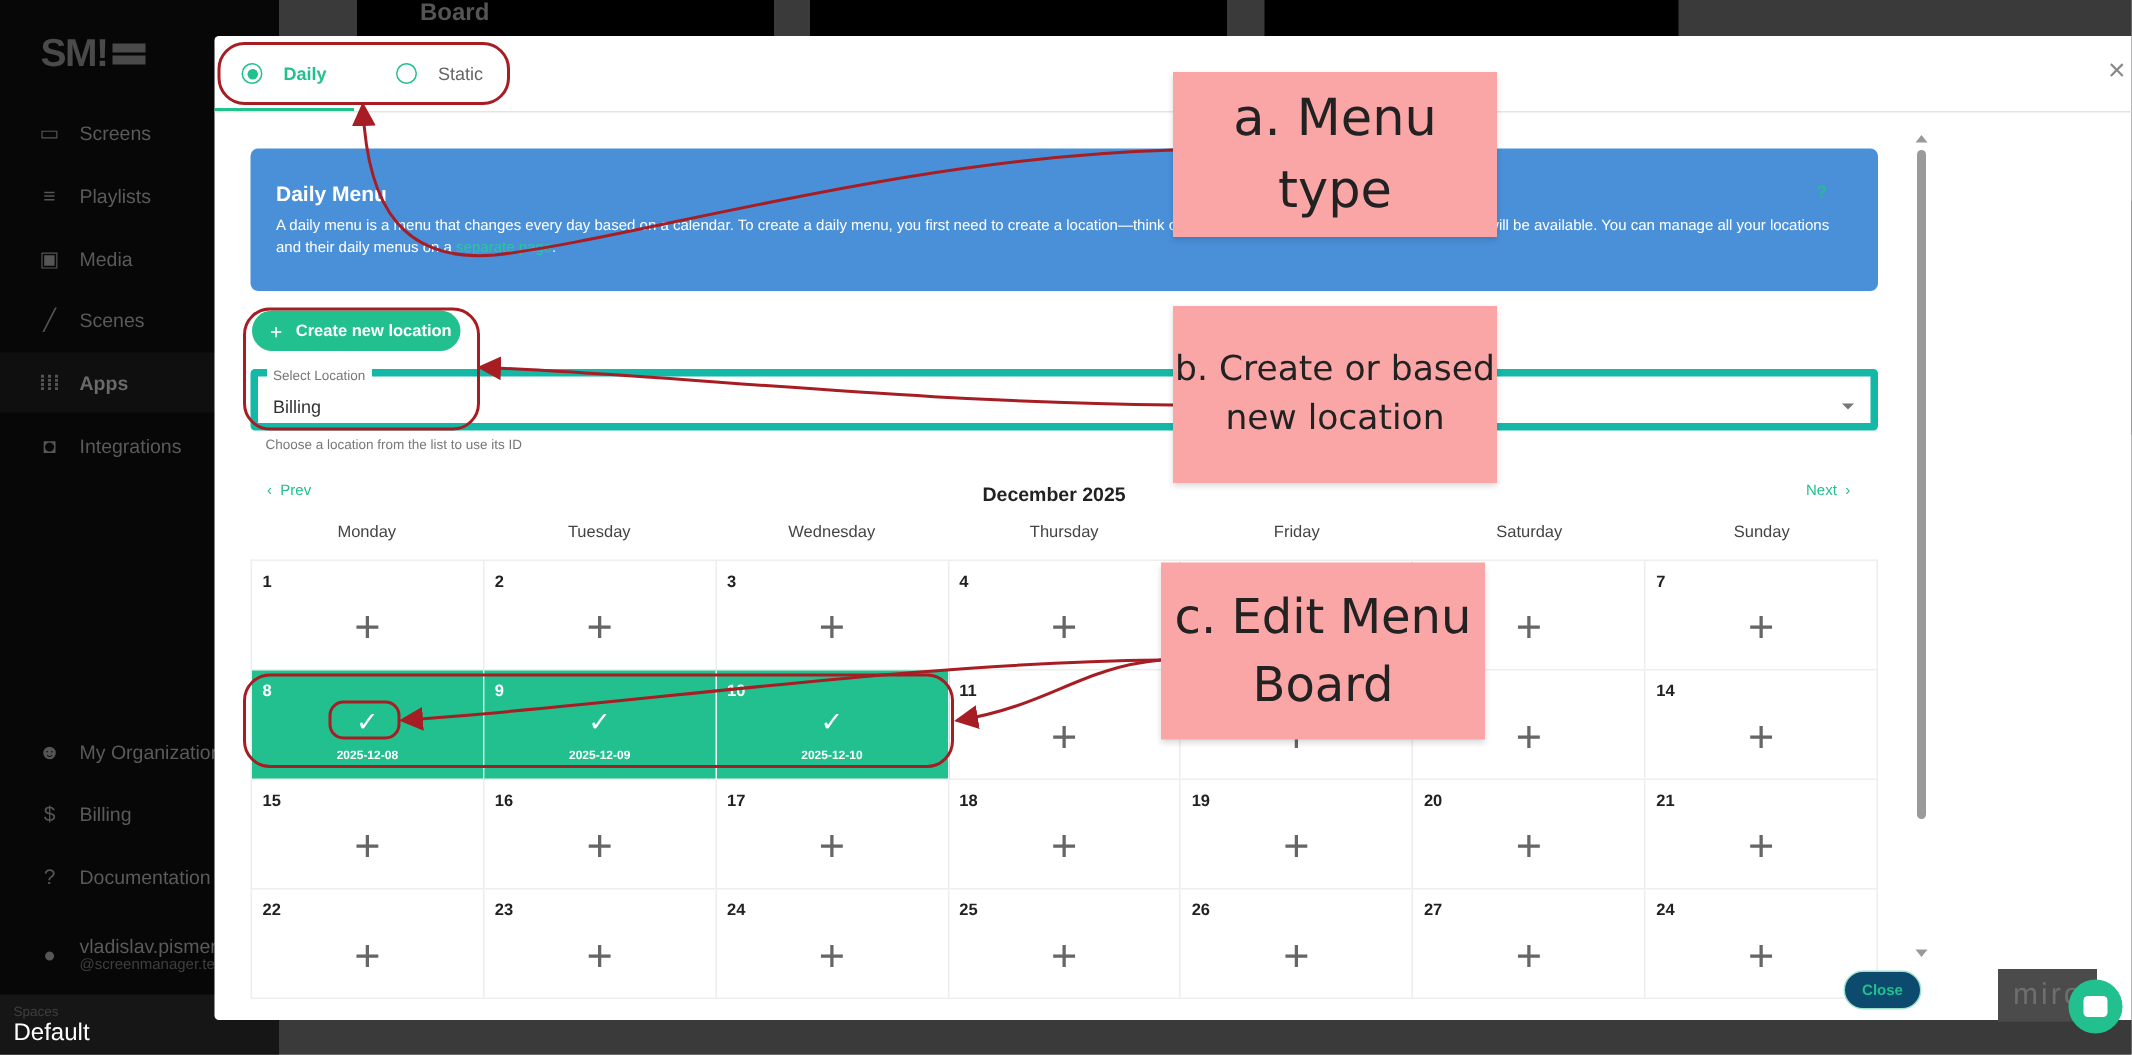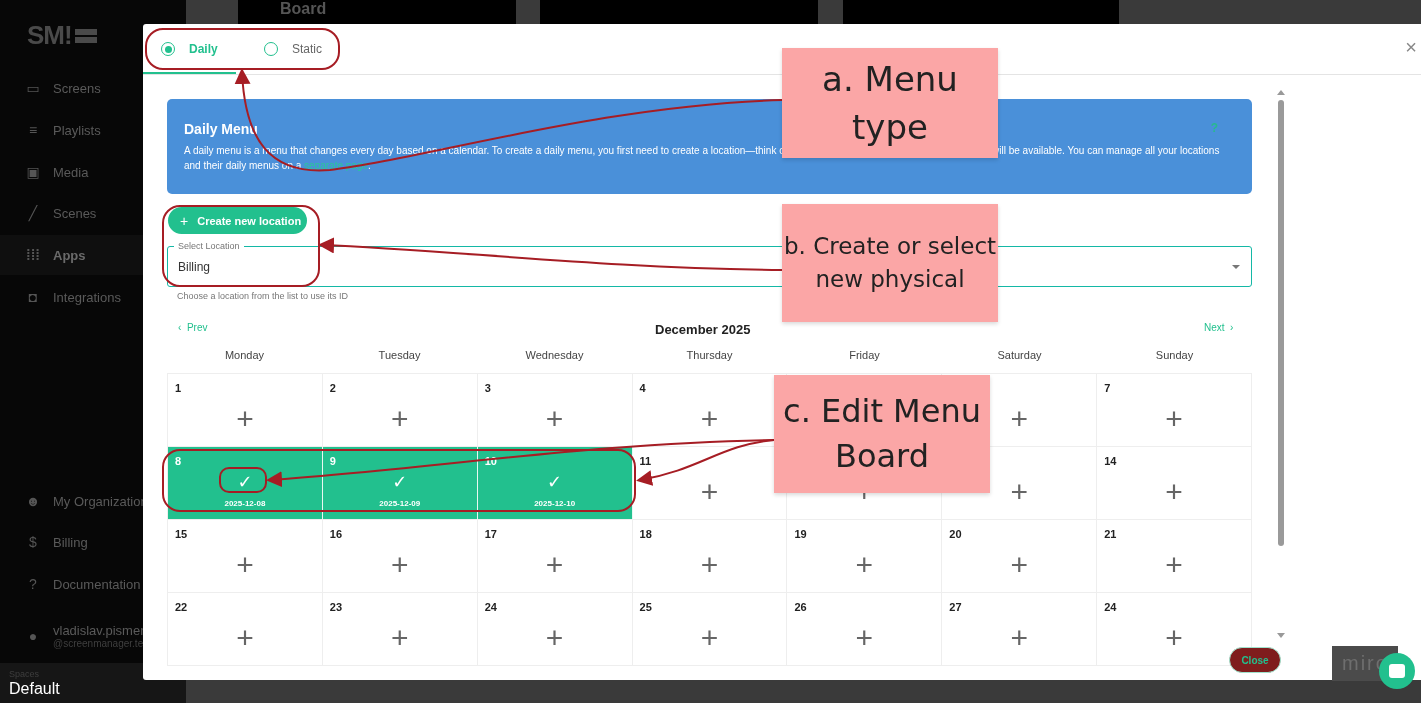--- a/index.html
+++ b/index.html
@@ -35,21 +35,21 @@
   .close-x { position: absolute; right: 14px; top: 12px; font-size: 20px; color: #888; }
 
   .info-box { position: absolute; left: 24px; top: 75px; width: 1085px; height: 95px; background: #4a90d9; border-radius: 5px; color: #fff; padding: 22px 17px; }
   .info-box h3 { font-size: 14px; font-weight: bold; margin-bottom: 6px; }
   .info-box p { font-size: 10px; line-height: 15px; }
   .info-box .link { color: #2ac79a; }
   .info-box .help { position: absolute; right: 34px; top: 22px; color: #28b98f; font-size: 12px; font-weight: bold; }
 
   .create-btn { position: absolute; left: 25px; top: 183px; width: 139px; height: 27px; border-radius: 14px; background: #22c08e; color: #fff; font-size: 11px; font-weight: bold; display: flex; align-items: center; padding-left: 12px; }
   .create-btn .plus { font-size: 14px; margin-right: 9px; font-weight: normal; }
-  .select { position: absolute; left: 24px; top: 222px; width: 1085px; height: 41px; border: 1px solid #14b8a6; border-radius: 3px; }
+  .select { position: absolute; left: 24px; top: 222px; width: 1085px; height: 41px; border: 5px solid #14b8a6; border-radius: 3px; }
   .select .lbl { position: absolute; left: 6px; top: -6px; background: #fff; padding: 0 4px; font-size: 9px; color: #777; }
   .select .val { position: absolute; left: 10px; top: 13px; font-size: 12px; color: #333; }
   .select .caret { position: absolute; right: 11px; top: 18px; width: 0; height: 0; border-left: 4px solid transparent; border-right: 4px solid transparent; border-top: 4px solid #777; }
   .hint { position: absolute; left: 34px; top: 267px; font-size: 9px; color: #777; }
 
   .prev { position: absolute; left: 35px; top: 298px; font-size: 10px; color: #22c08e; }
   .next { position: absolute; left: 1061px; top: 298px; font-size: 10px; color: #22c08e; }
   .month { position: absolute; left: 512px; top: 298px; font-size: 13px; font-weight: bold; color: #222; }
 
   .weekdays { position: absolute; left: 24px; top: 325px; width: 1085px; display: flex; }
@@ -60,21 +60,21 @@
   .cell .num { position: absolute; left: 7px; top: 8px; font-size: 11px; font-weight: bold; color: #222; }
   .cell .add { position: absolute; left: 50%; top: 30px; transform: translateX(-50%); font-size: 30px; line-height: 30px; color: #666; font-weight: 300; }
   .cell.filled { background: #22c08e; border-right: 1px solid #e8f8f2; }
   .cell.filled .num { color: #fff; }
   .cell.filled .check { position: absolute; left: 50%; top: 24px; transform: translateX(-50%); color: #fff; font-size: 18px; }
   .cell.filled .date { position: absolute; left: 0; right: 0; top: 52px; text-align: center; color: #fff; font-size: 8px; font-weight: bold; }
   .scroll-up { position: absolute; left: 1134px; top: 66px; width: 0; height: 0; border-left: 4px solid transparent; border-right: 4px solid transparent; border-bottom: 5px solid #999; }
   .scroll-thumb { position: absolute; left: 1135px; top: 76px; width: 6px; height: 446px; border-radius: 3px; background: #9a9a9a; }
   .scroll-down { position: absolute; left: 1134px; top: 609px; width: 0; height: 0; border-left: 4px solid transparent; border-right: 4px solid transparent; border-top: 5px solid #999; }
 
-  .close-btn { position: absolute; left: 1086px; top: 623px; width: 52px; height: 26px; border: 1px solid #9fe2cc; border-radius: 13px; font-size: 10px; color: #22c08e; font-weight: bold; display: flex; align-items: center; justify-content: center; background: #7f1d1d; }
+  .close-btn { position: absolute; left: 1086px; top: 623px; width: 52px; height: 26px; border: 1px solid #9fe2cc; border-radius: 13px; font-size: 10px; color: #22c08e; font-weight: bold; display: flex; align-items: center; justify-content: center; background: #0c4a6e; }
 
   
   .note { position: absolute; background: #fba6a6; color: #222; font-family: "DejaVu Sans", sans-serif; text-align: center; box-shadow: 0 2px 4px rgba(0,0,0,0.15); display: flex; align-items: center; justify-content: center; }
   .note-a { left: 782px; top: 48px; width: 216px; height: 110px; font-size: 34px; line-height: 48px; }
   .note-b { left: 782px; top: 204px; width: 216px; height: 118px; font-size: 23px; line-height: 33px; }
   .note-c { left: 774px; top: 375px; width: 216px; height: 118px; font-size: 32px; line-height: 45px; }
   .outline { position: absolute; border: 2px solid #a61d24; border-radius: 18px; }
   .annot-svg { position: absolute; left: 0; top: 0; width: 1421px; height: 703px; pointer-events: none; }
 
   .miro { position: absolute; left: 1332px; top: 646px; width: 66px; height: 35px; background: #4b4b4b; color: #6e6e6e; font-size: 20px; padding: 6px 10px; letter-spacing: 2px; }
@@ -343,20 +343,20 @@
         <path d="M0,0 L8,4 L0,8 z" fill="#a61d24"></path>
       </marker>
     </defs>
     <path d="M782,100 C600,105 420,160 330,170 C270,175 245,140 242,72" stroke="#a61d24" stroke-width="2" fill="none" marker-end="url(#ah)"></path>
     <path d="M782,270 C600,268 450,250 322,245" stroke="#a61d24" stroke-width="2" fill="none" marker-end="url(#ah)"></path>
     <path d="M774,440 C600,442 420,470 270,480" stroke="#a61d24" stroke-width="2" fill="none" marker-end="url(#ah)"></path>
     <path d="M774,440 C720,445 700,470 640,480" stroke="#a61d24" stroke-width="2" fill="none" marker-end="url(#ah)"></path>
   </svg>
 
   <div class="note note-a">a. Menu type</div>
-  <div class="note note-b">b. Create or select new physical</div>
+  <div class="note note-b">b. Create or based new location</div>
   <div class="note note-c">c. Edit Menu Board</div>
 
   <div class="miro">miro</div>
   <div class="chat">
     <span class="bubble"></span>
   </div>
 </div>
 
 </body></html>

